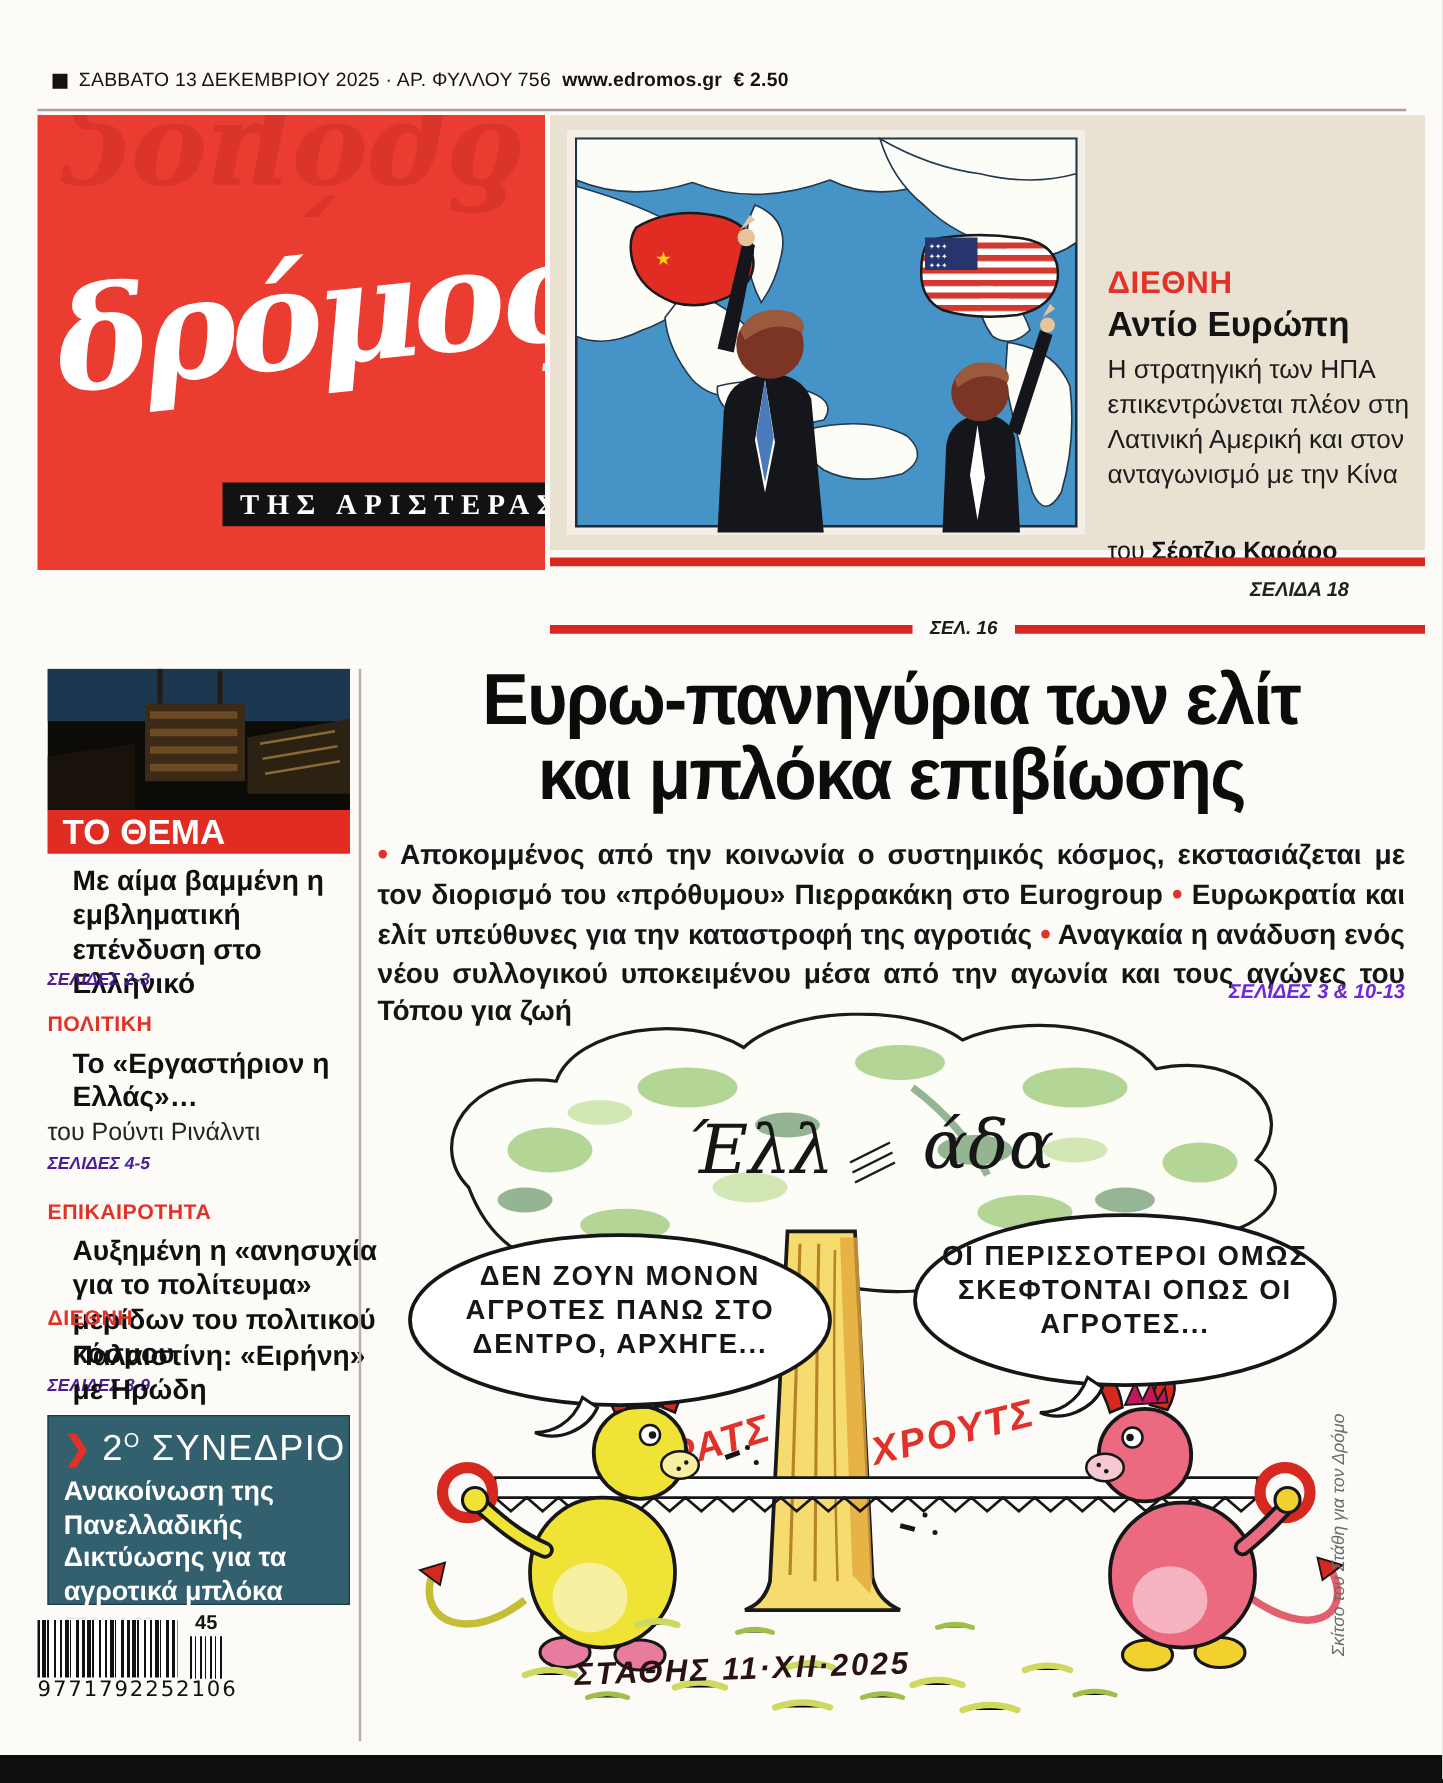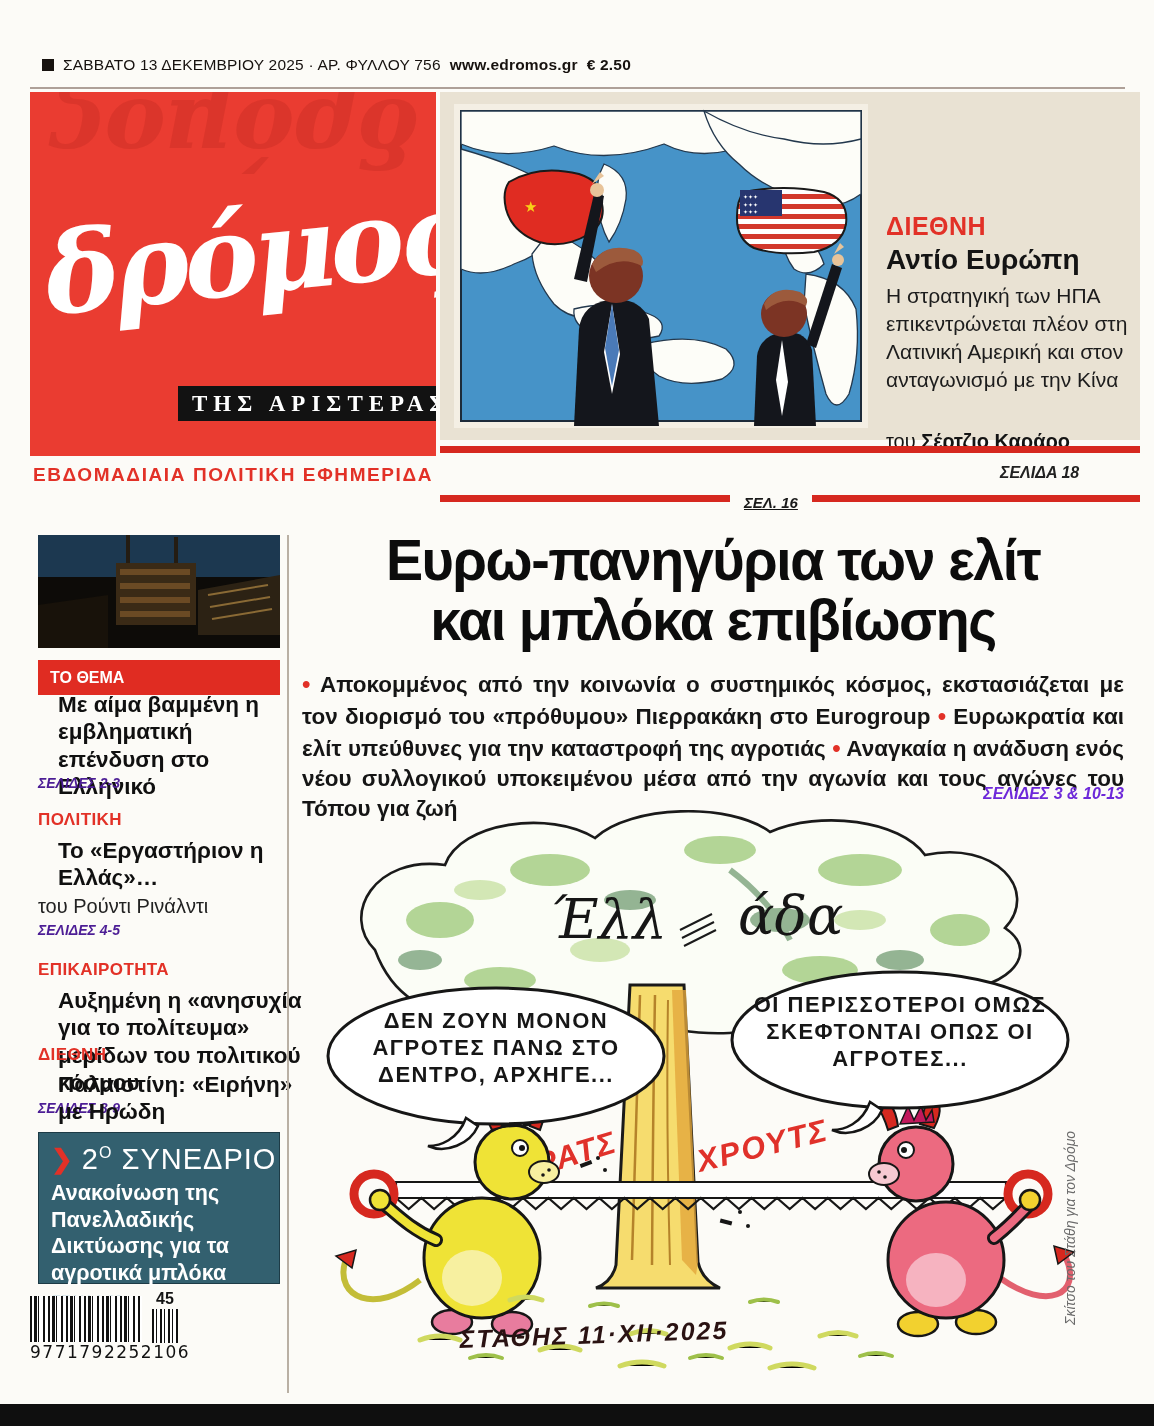--- a/index.html
+++ b/index.html
@@ -30,32 +30,32 @@
   .ts-kicker{top:120px;color:#e23127;font-weight:800;font-size:25px;letter-spacing:.5px;}
   .ts-title{top:152px;font-weight:800;font-size:28px;}
   .ts-sum{top:190px;font-size:21px;line-height:1.33;color:#1c1c1c;}
   .ts-by{top:338px;font-size:20px;}
   .ts-by b{font-weight:800;}
   .ts-page{top:372px;left:560px;font-style:italic;font-size:16px;font-weight:600;color:#222;}
   
   .rule-red{position:absolute;left:440px;width:700px;height:7px;background:#d6281f;}
   .asia-title{position:absolute;left:440px;top:457px;width:700px;text-align:center;
               font-size:30px;font-weight:700;letter-spacing:.5px;color:#101010;}
-  .rule-split{position:absolute;left:440px;top:495px;width:700px;display:flex;text-decoration:underline;}
+  .rule-split{position:absolute;left:440px;top:495px;width:700px;display:flex;align-items:center;}
   .rule-split .bar{height:7px;background:#d6281f;}
   .rule-split .b1{width:290px;}
   .rule-split .b2{flex:1;}
   .rule-split .lbl{padding:0 14px;font-style:italic;font-size:15px;font-weight:700;
                    transform:translateY(-1px);color:#1a1a1a;white-space:nowrap;}
   
   .sidebar{position:absolute;left:30px;top:535px;width:250px;}
   .divider{position:absolute;left:287px;top:535px;width:2px;height:858px;background:#b9b0a4;}
   .sb-photo{position:absolute;left:8px;top:0;width:242px;height:113px;}
-  .sb-band{position:absolute;left:8px;top:125px;width:242px;height:35px;background:#e02c22;
-           color:#fff;font-weight:800;font-size:16px;display:flex;align-items:center;padding-left:12px;box-sizing:border-box;}
+  .sb-band{position:absolute;left:8px;top:113px;width:242px;height:35px;background:#e02c22;
+           color:#fff;font-weight:800;font-size:28px;display:flex;align-items:center;padding-left:12px;box-sizing:border-box;}
   .sb{position:absolute;left:8px;width:245px;}
   .sb-title{font-weight:800;font-size:22.5px;line-height:1.22;color:#101010;margin-left:20px;}
   .sb-kicker{color:#e23127;font-weight:800;font-size:17px;letter-spacing:.4px;}
   .sb-by{font-size:20px;color:#222;}
   .sb-page{font-style:italic;font-size:14px;font-weight:600;color:#4c1d95;}
   .congress{position:absolute;left:8px;top:597px;width:242px;height:152px;background:#33606f;
             color:#fff;padding:10px 12px;box-sizing:border-box;border:1px solid #1d3b46;}
   .congress .head{font-size:29px;font-weight:400;letter-spacing:1px;display:flex;align-items:baseline;gap:8px;}
   .congress .head .chev{color:#e23127;font-weight:800;font-size:26px;transform:translateY(-1px);}
   .congress .head sup{font-size:16px;}
@@ -95,21 +95,20 @@
     <span class="site">www.edromos.gr</span>
     <span class="price">€ 2.50</span>
   </div>
   <div class="toprule"></div>
 
   <div class="logo-box">
     <div class="logo-ghost">δρόμος</div>
     <div class="logo-script">δρόμος</div>
     <div class="logo-sub">ΤΗΣ ΑΡΙΣΤΕΡΑΣ</div>
   </div>
-  <div class="tagline">ΕΒΔΟΜΑΔΙΑΙΑ ΠΟΛΙΤΙΚΗ ΕΦΗΜΕΡΙΔΑ</div>
 
   <div class="top-panel">
 
     <svg class="photo" viewBox="0 0 414 324">
       <rect x="0" y="0" width="414" height="324" fill="#f4efe4"></rect>
       <rect x="7" y="7" width="400" height="310" fill="#4693c8" stroke="#1d2b3a" stroke-width="2"></rect>
       <g stroke="#23384d" stroke-width="1.3" fill="#fdfdf8">
         <path d="M7,7 L407,7 L407,40 Q340,55 300,38 Q250,60 210,40 Q150,62 100,42 Q50,58 7,40 Z"></path>
         <path d="M7,45 Q60,60 90,78 Q120,90 115,120 Q90,150 60,160 Q30,175 7,165 Z"></path>
         <path d="M95,128 Q130,140 150,165 Q170,190 150,210 Q120,220 100,200 Q80,175 78,150 Z"></path>

